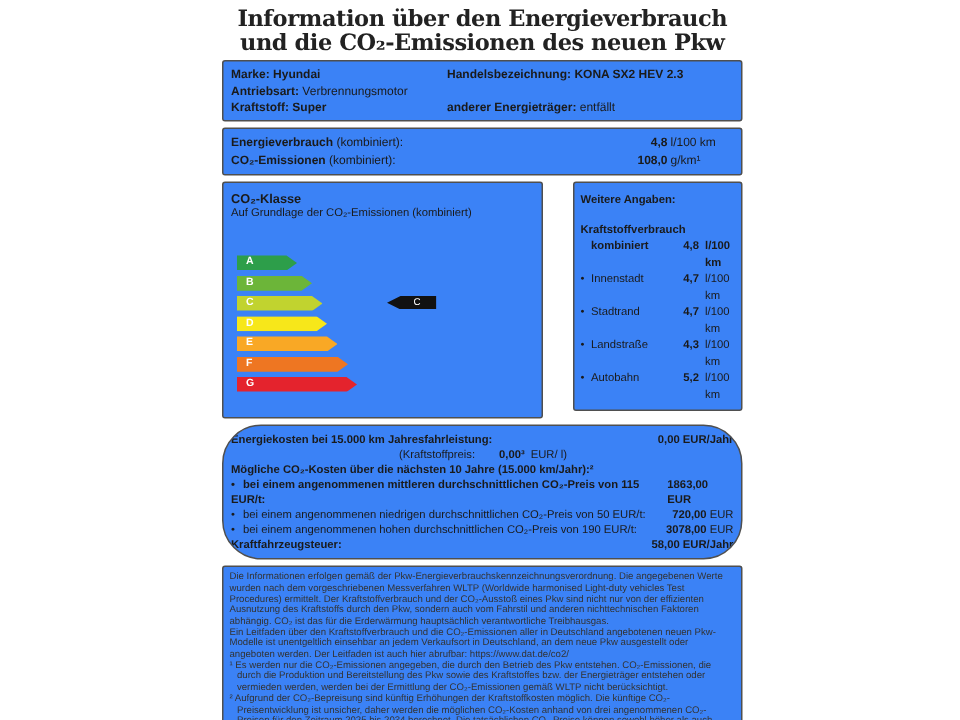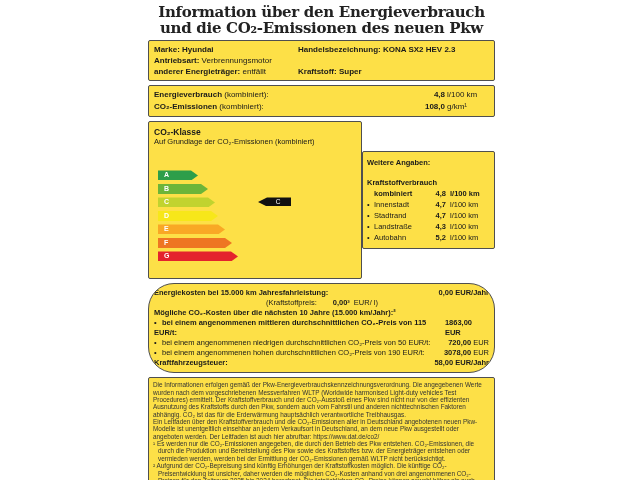--- a/index.html
+++ b/index.html
@@ -2,32 +2,32 @@
 <html><head>
 <meta charset="utf-8">
 <style>
   html,body{margin:0;padding:0;background:#fff;}
   .page{width:612px;height:480px;background:#ffffff;overflow:hidden;position:relative;
         font-family:"Liberation Sans","DejaVu Sans",sans-serif;color:#1a1a1a;}
   .content{width:347px;margin-left:148px;padding-top:4px;}
   .title{font-family:"DejaVu Serif","Liberation Serif",serif;font-weight:bold;
          font-size:15px;line-height:1.08;text-align:center;letter-spacing:-0.3px;color:#222;}
   .box{border:1px solid #4f4f4f;border-radius:2px;margin-top:4px;padding:3px 5px;
-       font-size:8px;line-height:11px;overflow:hidden;background:#fde047;}
+       font-size:8px;line-height:11px;overflow:hidden;background:#3b82f6;}
   .b{font-weight:bold;}
   
   .vgrid{display:grid;grid-template-columns:144px 1fr;}
   .vcell{white-space:nowrap;overflow:hidden;}
   
   .erow{display:flex;justify-content:space-between;font-size:8px;line-height:12px;}
   .eval{display:flex;}
   .eval .num{font-weight:bold;text-align:right;min-width:30px;}
   .eval .unit{width:42px;padding-left:2px;}
   
-  .cols{display:flex;gap:0;align-items:center;}
+  .cols{display:flex;gap:20px;align-items:flex-start;}
   .class-box{flex:0 0 202px;height:146px;padding:5px 5px;}
   .class-head{font-size:8.5px;font-weight:bold;line-height:10px;}
   .class-sub{font-size:7.5px;line-height:10px;margin-bottom:23px;}
   .scale{margin-left:4px;position:relative;}
   .srow{position:relative;height:10px;margin-bottom:3.5px;}
   .arrow{height:10px;clip-path:polygon(0 0,calc(100% - 7px) 0,100% 50%,calc(100% - 7px) 100%,0 100%);
          color:#fff;font-size:7px;font-weight:bold;line-height:10px;padding-left:6px;box-sizing:border-box;}
   .indicator{position:absolute;left:100px;top:0;width:33px;height:9px;background:#111;
              clip-path:polygon(0 50%,9px 0,100% 0,100% 100%,9px 100%);
              color:#fff;font-size:6.5px;line-height:9px;text-align:center;padding-left:7px;box-sizing:border-box;}
@@ -66,26 +66,26 @@
         <div class="vcell">
           <span class="b">Handelsbezeichnung:</span>
           <span class="b">KONA SX2 HEV 2.3</span>
         </div>
         <div class="vcell">
           <span class="b">Antriebsart:</span>
           <span>Verbrennungsmotor</span>
         </div>
         <div class="vcell"></div>
         <div class="vcell">
+          <span class="b">Kraftstoff:</span>
+          <span class="b">Super</span>
+        </div>
+        <div class="vcell">
           <span class="b">anderer Energieträger:</span>
           <span>entfällt</span>
-        </div>
-        <div class="vcell">
-          <span class="b">Kraftstoff:</span>
-          <span class="b">Super</span>
         </div>
       </div>
     </div>
 
     <div class="box">
       <div class="erow">
         <span><span class="b">Energieverbrauch</span><span> (kombiniert):</span></span>
         <span class="eval">
           <span class="num">4,8</span>
           <span class="unit">l/100 km</span>

